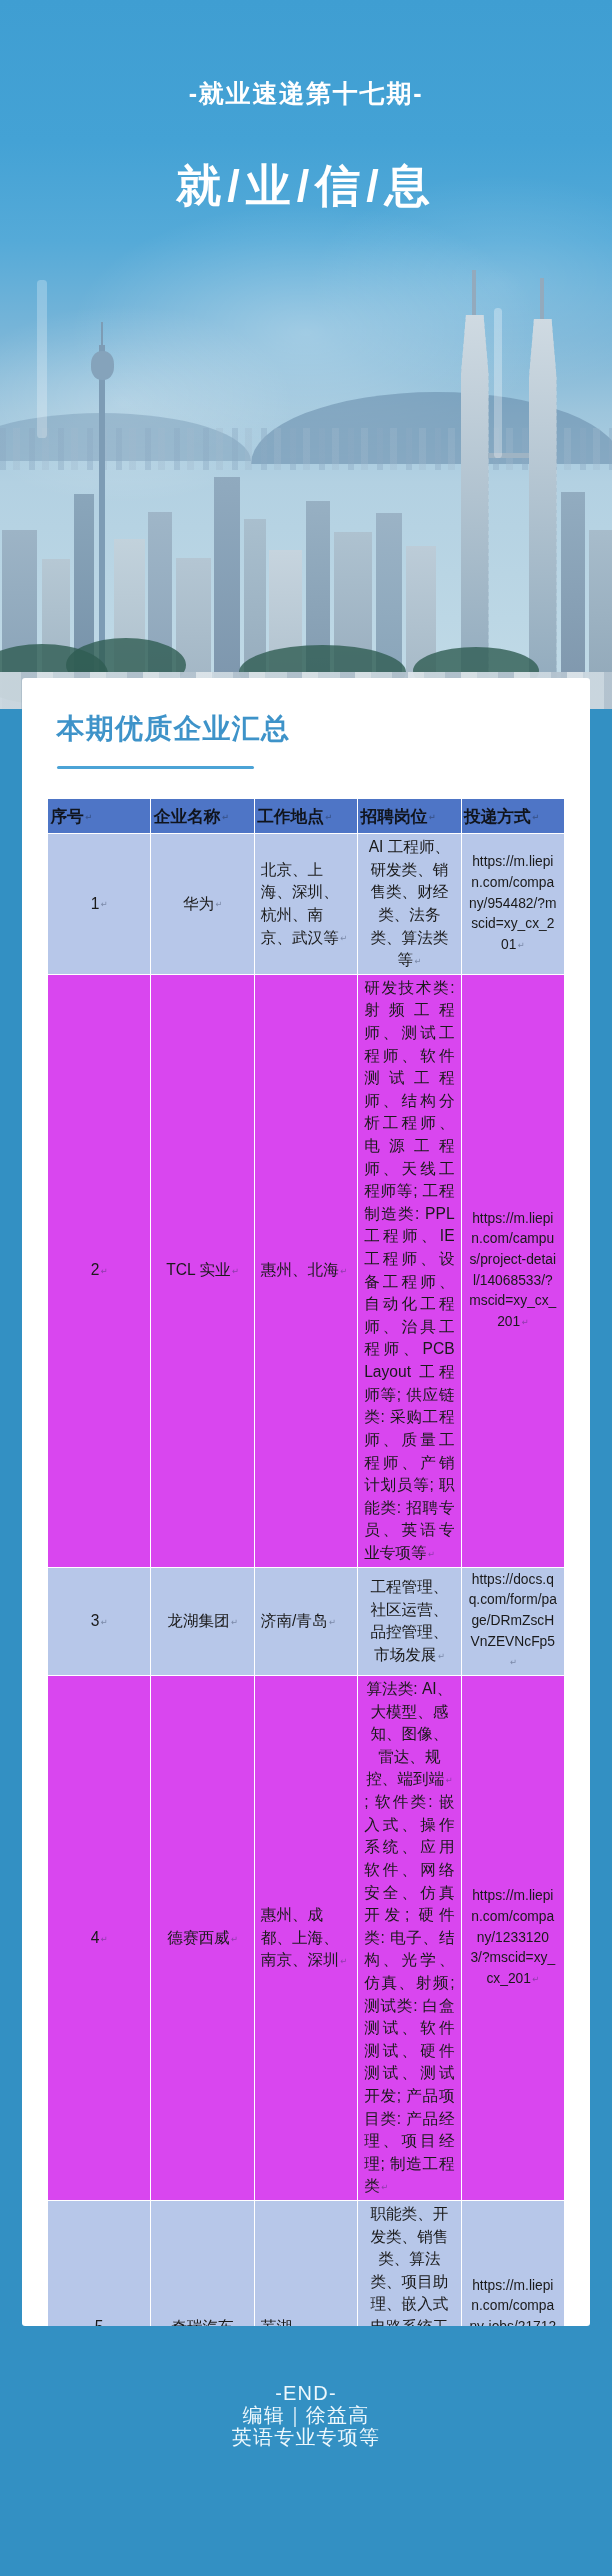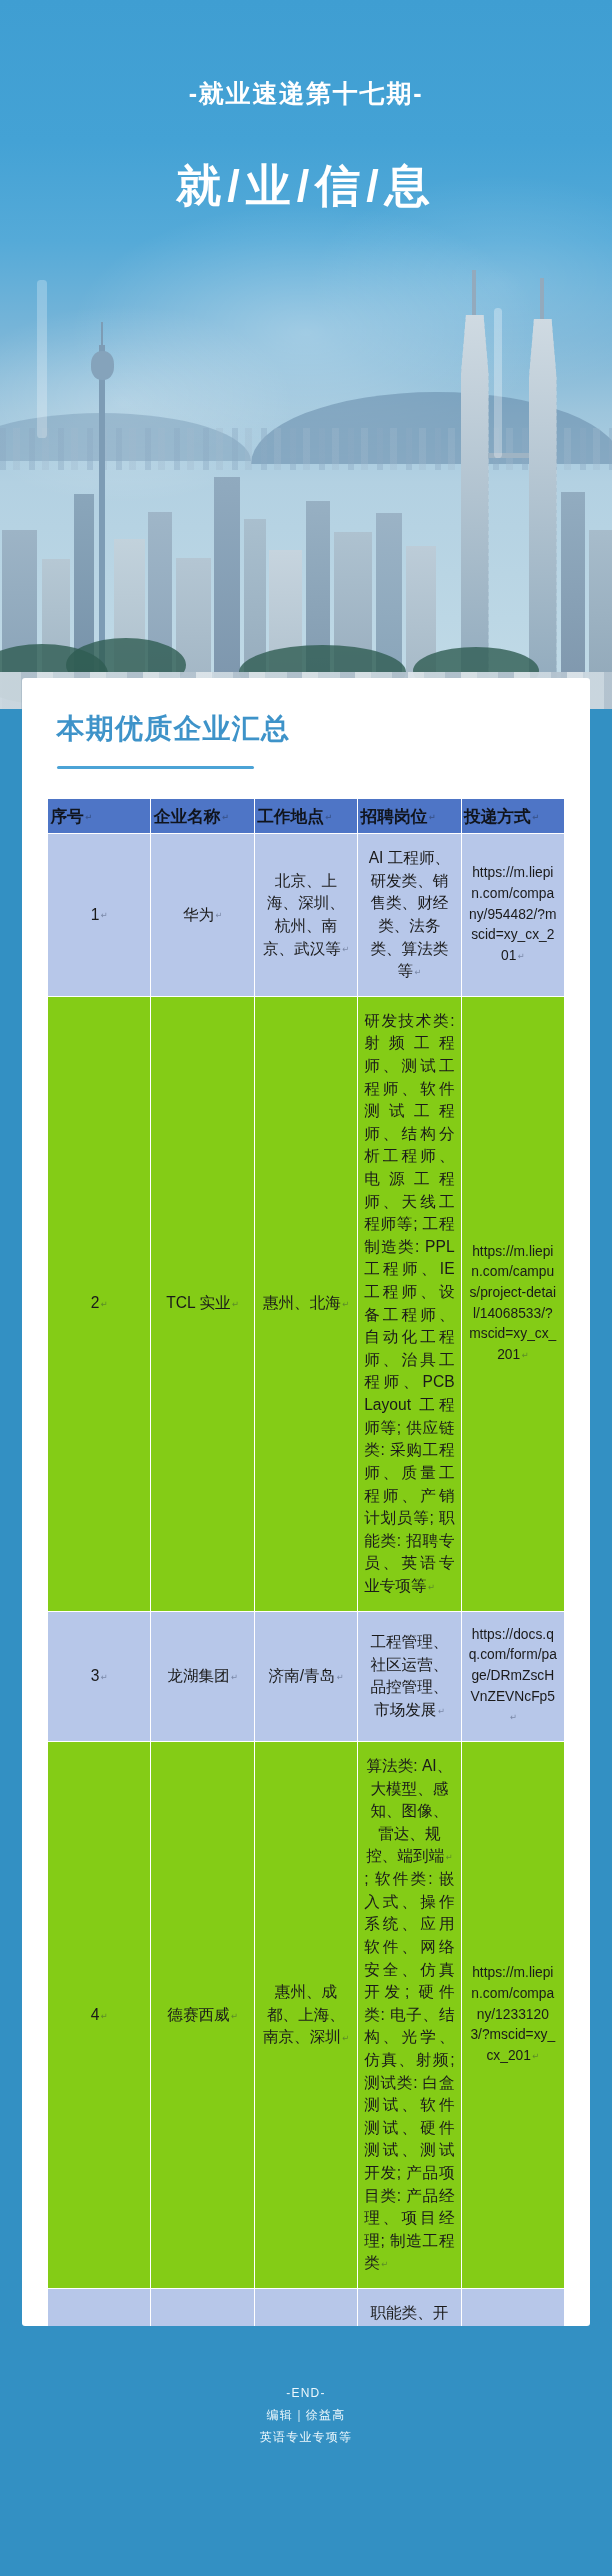--- a/index.html
+++ b/index.html
@@ -46,35 +46,35 @@
     background:#FFFFFF;border-radius:3px;padding:27.5px 25px 0;overflow:hidden;margin-top:8px;
   }
   .card-title{margin:4.8px 0 0 9.6px;font-size:28px;font-weight:800;color:var(--title-blue);letter-spacing:1.2px}
   .title-underline{margin:18px 0 0 9.6px;width:197px;height:3px;background:var(--underline-blue);border-radius:1.8px}
   table{margin-top:29px;width:100%;table-layout:fixed;border-collapse:separate;border-spacing:1.8px}
   th{
     background:var(--table-header-blue);color:var(--header-text);
     font-size:16.7px;font-weight:700;padding:5.4px 2.4px;text-align:left;
   }
   td{
-    font-size:15.6px;color:var(--cell-text);padding:13px 6px;
+    font-size:15.6px;color:var(--cell-text);padding:2px 6px;
     vertical-align:middle;line-height:1.45;
   }
   tr.blue td{background:var(--row-light-blue)}
-  tr.white td{background:#84cc16}
+  tr.white td{background:#d946ef}
   td.url{font-size:13.8px;line-height:1.5;word-break:break-all}
   .align-center{text-align:center}
   .align-justify{text-align:justify;word-break:break-all}
-  .loc{white-space:pre-line;text-align:center}
+  .loc{white-space:pre-line;text-align:left}
   .para{margin:0}
   .pk{font-size:8.4px;color:rgba(30,42,70,.42);margin-left:1.2px;vertical-align:middle}
   
   .footer{
     position:absolute;top:2382px;left:0;width:100%;text-align:center;
-    color:#EDF8FD;font-size:12px;line-height:22px;letter-spacing:1.2px;
+    color:#EDF8FD;font-size:20px;line-height:22px;letter-spacing:1.2px;
   }
   .footer .end-mark{margin-bottom:0}
 </style>
 </head>
 <body>
 
 <section class="hero">
   <div class="skyline">
     <div style="position:absolute;top:392px;left:251px;width:371px;height:72px;background:#5F84A3;border-radius:50% 50% 0 0/100% 100% 0 0;opacity:.5"></div>
     <div style="position:absolute;top:413px;left:-48px;width:299px;height:48px;background:#5F84A3;border-radius:50% 50% 0 0/100% 100% 0 0;opacity:.32"></div>

